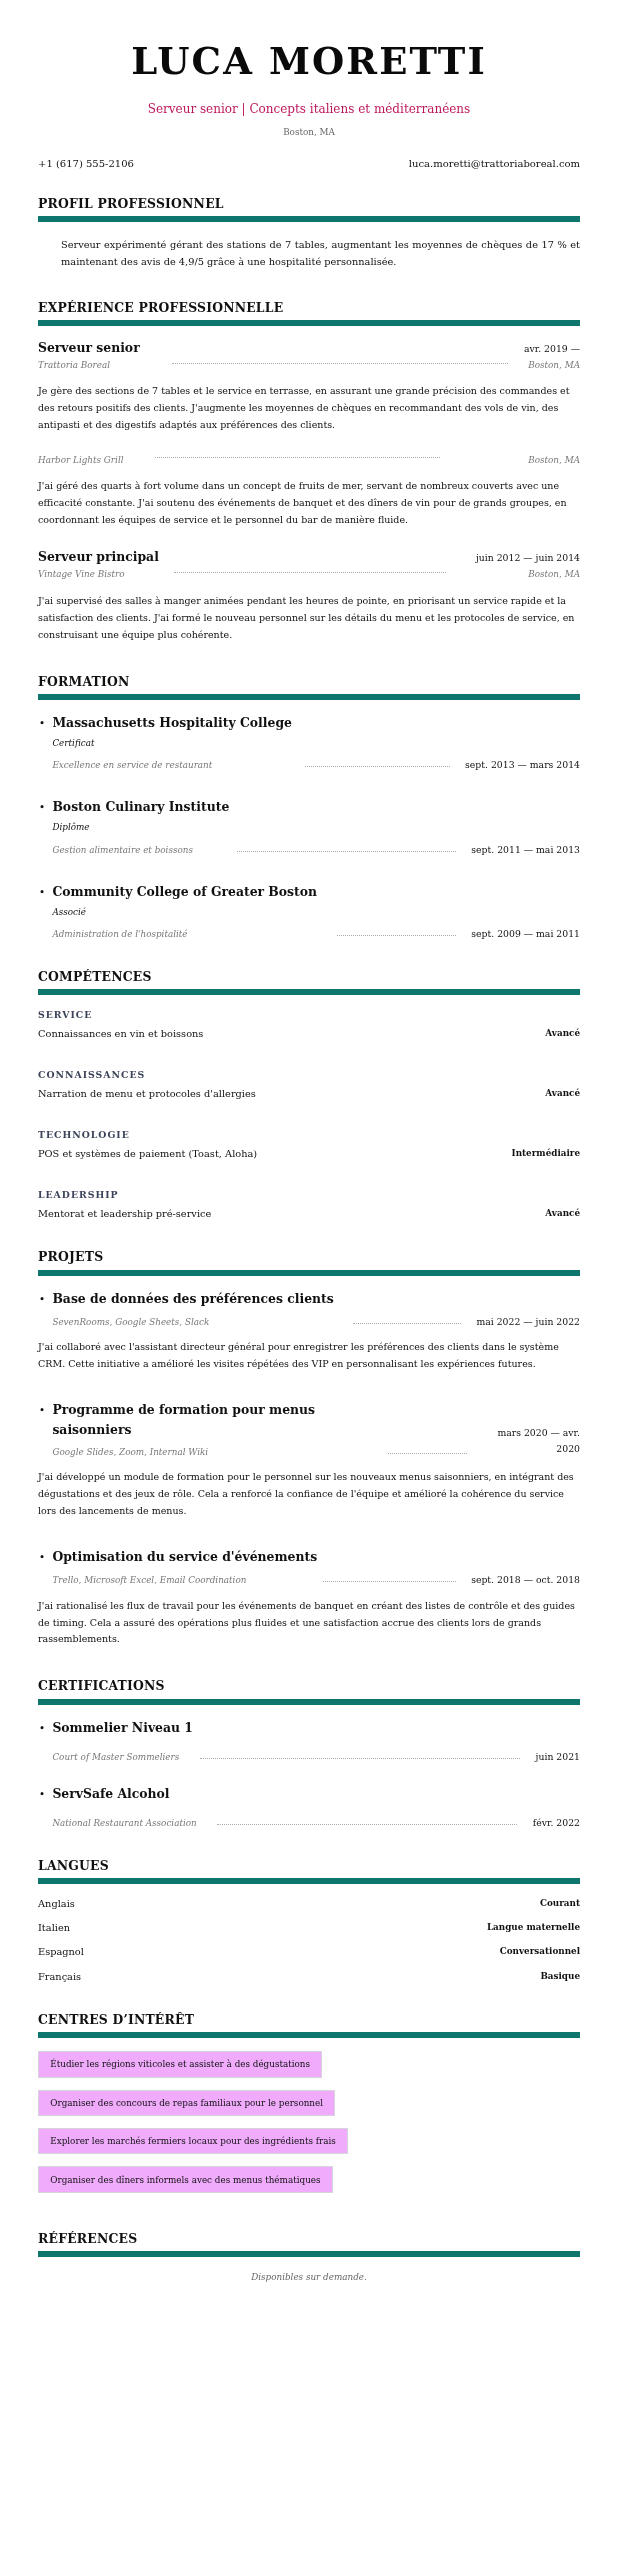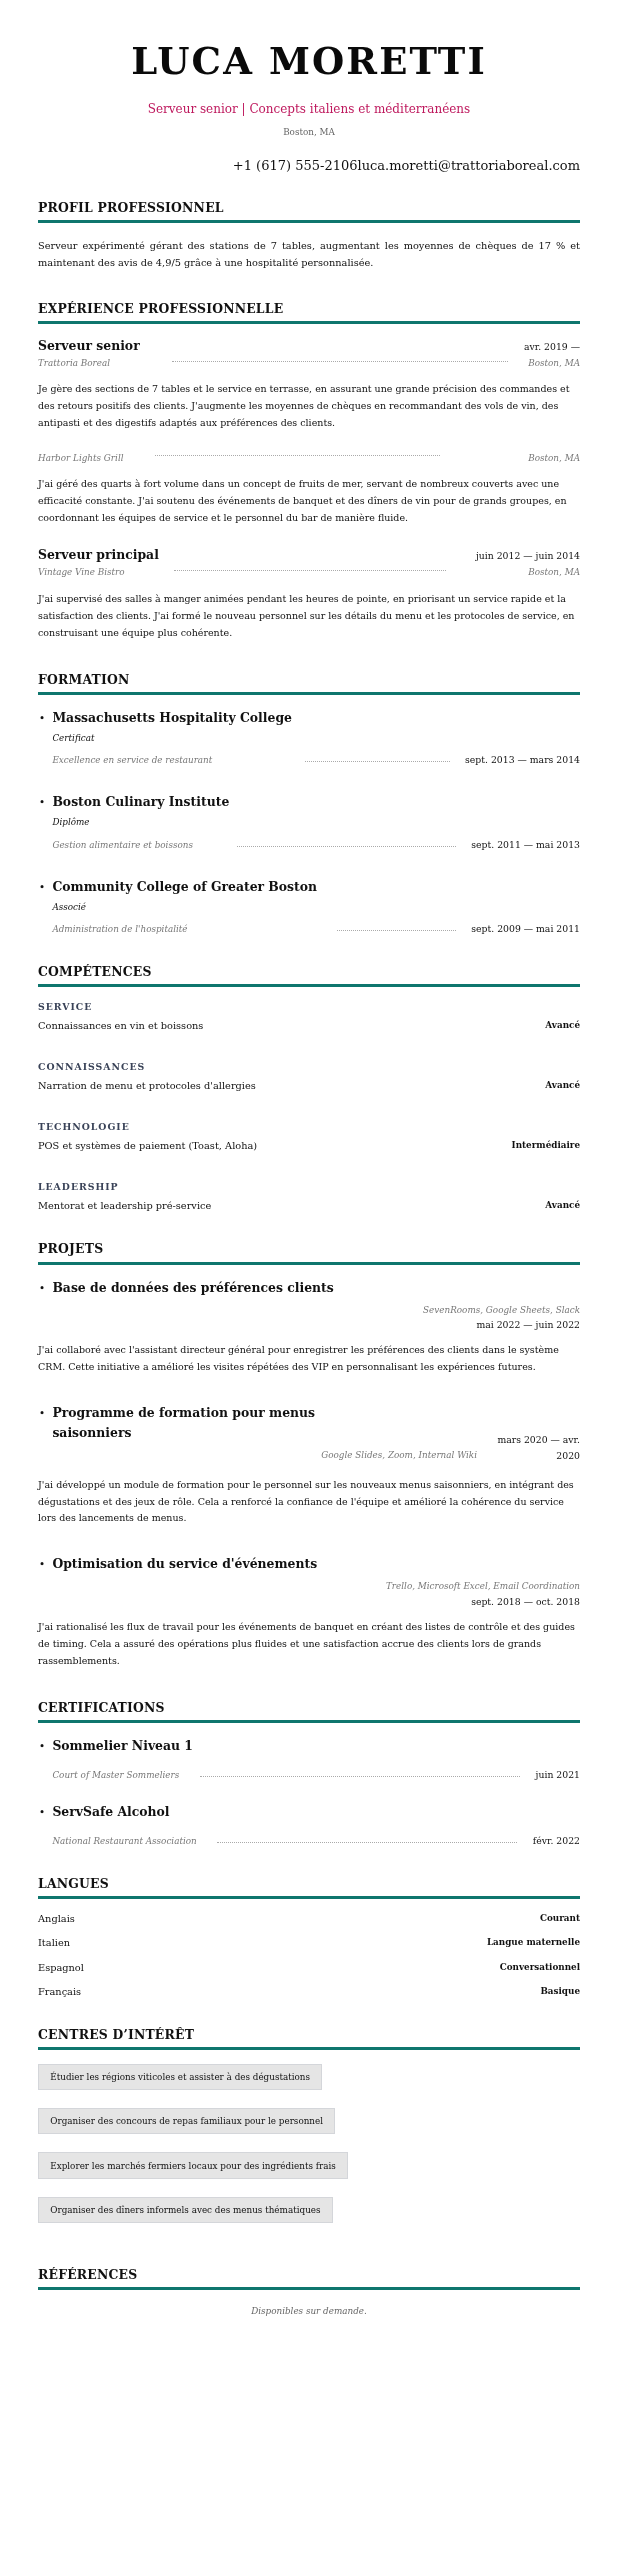--- a/index.html
+++ b/index.html
@@ -14,34 +14,34 @@
 
   
   .header { text-align: center; }
   .name {
     font-size: 37px; font-weight: bold; letter-spacing: 2.1px;
     line-height: 1.1; margin-top: 0; color: #0a0a0a;
   }
   .tagline { font-size: 12px; margin-top: 20.6px; color: #be185d; }
   .location { font-size: 8.8px; color: #666; margin-top: 10.3px; }
   .contact {
-    display: flex; justify-content: flex-end;
-    margin-top: 21.6px; font-size: 13px;
+    display: flex; justify-content: space-between;
+    margin-top: 21.6px; font-size: 10px;
   }
 
   
   .section { margin-top: 30px; }
   .section:first-of-type { margin-top: 0; }
   .section-title {
     font-size: 12.4px; font-weight: bold; letter-spacing: 0.2px;
-    padding-bottom: 5.2px; border-bottom: 3px solid #0f766e;
+    padding-bottom: 5.2px; border-bottom: 6px solid #0f766e;
     margin-bottom: 13.4px;
   }
 
-  .para { font-size: 9.8px; line-height: 1.75; text-align: justify; }
+  .para { font-size: 9.8px; line-height: 1.75; text-align: justify; margin-left: 23px; }
   .desc { font-size: 9.5px; line-height: 1.78; }
 
   
   .job { margin-bottom: 20.6px; }
   .job:last-child { margin-bottom: 0; }
   .row { display: flex; align-items: baseline; justify-content: space-between; }
   .job-title { font-size: 12.4px; font-weight: bold; }
   .date { font-size: 9.3px; white-space: nowrap; color: #111; text-align: right; }
   .meta-row { display: flex; align-items: center; margin-top: 5.2px; margin-bottom: 13.4px; }
   .company { font-style: italic; color: #777; font-size: 8.8px; white-space: nowrap; }
@@ -67,35 +67,35 @@
   }
   .skill-cat:first-child { margin-top: 0; }
   .skill-row { display: flex; justify-content: space-between; margin-top: 8.2px; font-size: 9.8px; }
   .level { font-weight: bold; font-size: 8.8px; }
 
   
   .proj { margin-bottom: 27px; }
   .proj:last-child { margin-bottom: 0; }
   .proj-head { display: flex; justify-content: space-between; align-items: flex-end; }
   .proj-left { flex: 1; }
-  .proj .meta2 { margin-top: 7.2px; margin-bottom: 12.4px; flex-direction: column; }
+  .proj .meta2 { margin-top: 7.2px; margin-bottom: 12.4px; }
   .proj-date { font-size: 9.3px; text-align: right; }
   .proj-date.wrap { width: 103px; line-height: 1.75; }
 
   
   .cert .meta2 { margin-top: 13.4px; }
 
   
   .lang-row { display: flex; justify-content: space-between; font-size: 9.8px; margin-bottom: 13.4px; }
   .lang-row:last-child { margin-bottom: 4px; }
 
   
   .tag {
-    display: inline-block; background: #e5e5e5; border: 0.5px solid #d4d6da;
-    padding: 7.2px 11.3px; font-size: 8.8px; margin-bottom: 18px;
+    display: inline-block; background: #f0abfc; border: 0.5px solid #d4d6da;
+    padding: 7.2px 11.3px; font-size: 8.8px; margin-bottom: 12px;
   }
   .tags { display: flex; flex-direction: column; align-items: flex-start; }
 
   .refs { text-align: center; font-style: italic; color: #666; font-size: 8.8px; margin-top: 15.5px; }
 </style>
 </head>
 <body>
 
 <div class="page">
 

